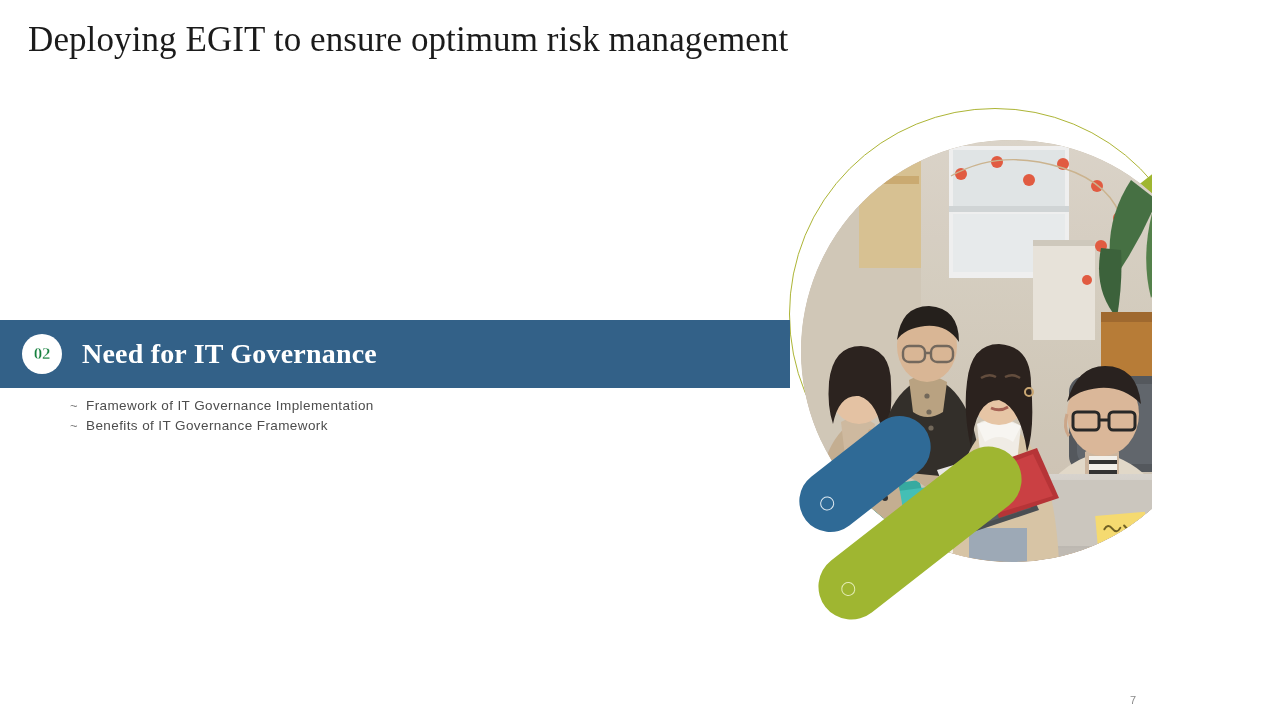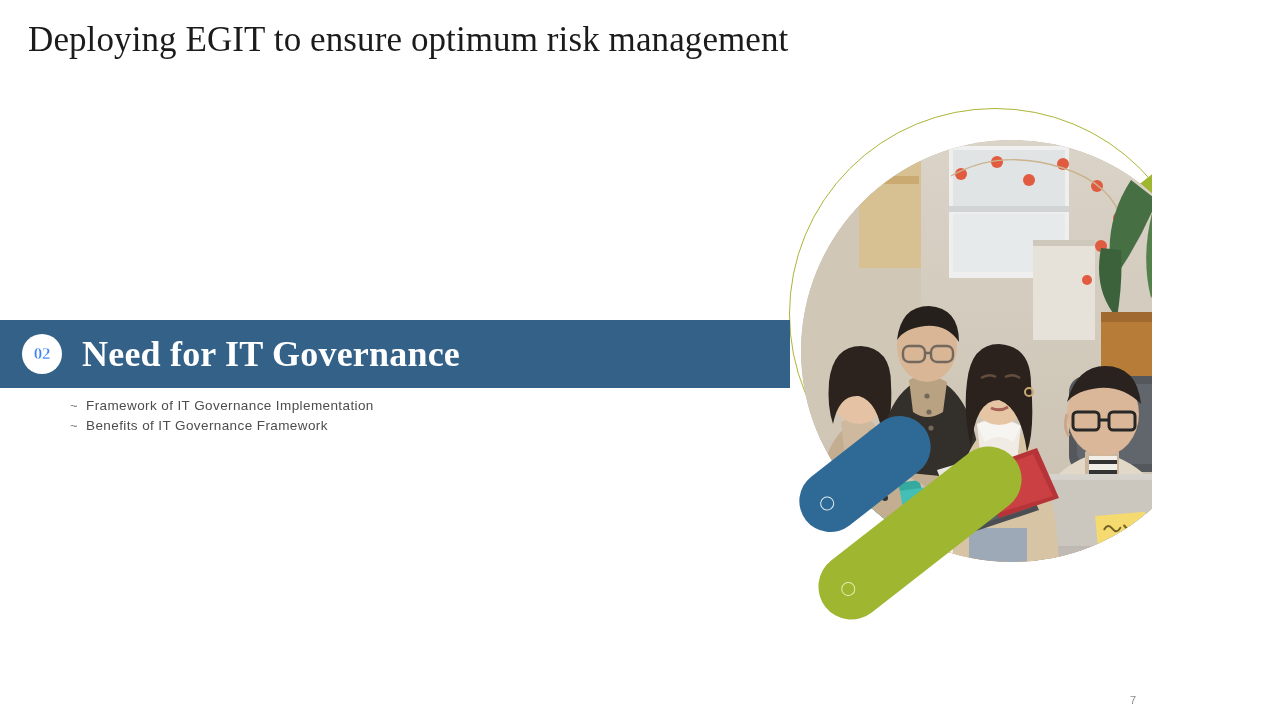--- a/index.html
+++ b/index.html
@@ -135,28 +135,28 @@
     background: #ffffff;
     display: flex;
     align-items: center;
     justify-content: center;
     flex: 0 0 auto;
   }
   #section-number-badge .num {
     font-family: "Liberation Serif", "DejaVu Serif", serif;
     font-size: 17px;
     font-weight: 700;
-    color: #3b82f6;
+    color: #15803d;
     -webkit-text-stroke: 0.4px #ffffff;
     letter-spacing: -0.3px;
   }
   #section-title {
     margin-left: 20px;
     font-family: "Liberation Serif", "DejaVu Serif", serif;
-    font-size: 36px;
+    font-size: 28px;
     font-weight: 700;
     color: #ffffff;
     letter-spacing: 0.2px;
   }
 
   
   #section-bullets {
     position: absolute;
     left: 70px;
     top: 396px;

